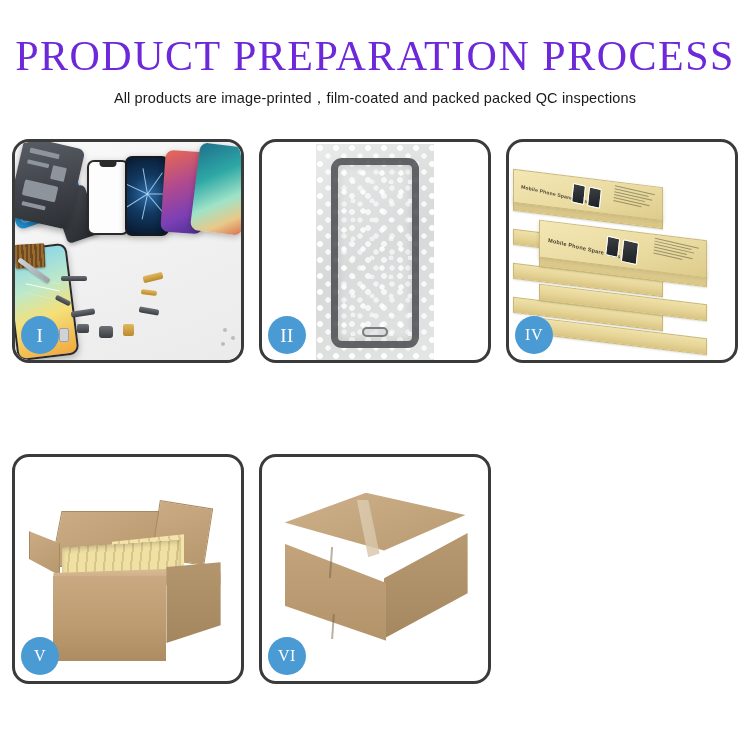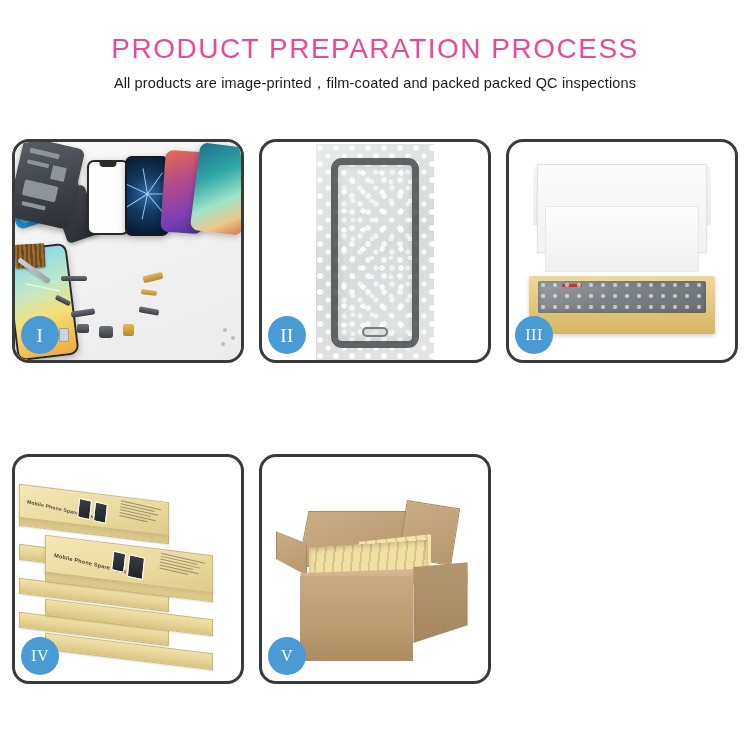--- a/index.html
+++ b/index.html
@@ -7,26 +7,26 @@
   body {
     background:#ffffff;
     font-family:"Liberation Sans", sans-serif;
     overflow:hidden;
     position:relative;
   }
 
   
   .header { text-align:center; padding-top:34px; }
   .title {
-    font-size:28px;
+    font-size:42px;
     font-weight:400;
     letter-spacing:1.5px;
-    color:#ec4899;
+    color:#6d28d9;
     line-height:1.05;
-    font-family:Liberation Sans, sans-serif;
+    font-family:Liberation Serif, serif;
   }
   .subtitle {
     margin-top:11px;
     font-size:14.5px;
     font-weight:400;
     color:#1a1a1a;
     letter-spacing:0.15px;
   }
 
   
@@ -424,36 +424,20 @@
         <div class="bubble"></div>
         <div class="glass">
           <div class="glass-bubbles"></div>
           <div class="home-btn"></div>
         </div>
       </div>
     </div>
     <div class="badge">II</div>
   </div>
 
-  <div class="panel p3">
-    <div class="panel-media">
-      <div class="photo">
-        <div class="lid-flap-l"></div>
-        <div class="lid-flap-r"></div>
-        <div class="lid-back"></div>
-        <div class="foam"></div>
-        <div class="tray">
-          <div class="tray-inner">
-            <div class="red-tab"></div>
-          </div>
-        </div>
-      </div>
-    </div>
-    <div class="badge sm">III</div>
-  </div>
 
   <div class="panel p4">
     <div class="panel-media">
       <div class="photo">
 
         <div class="stack-box" style="left:4px;top:62px;width:150px;height:16px;transform:skewY(7deg)"></div>
         <div class="stack-box" style="left:4px;top:96px;width:150px;height:16px;transform:skewY(7deg)"></div>
         <div class="stack-box" style="left:4px;top:130px;width:150px;height:16px;transform:skewY(7deg)"></div>
         <div class="stack-box" style="left:4px;top:164px;width:150px;height:16px;transform:skewY(7deg)"></div>
         <div class="lid" style="left:4px;top:36px;width:150px;height:34px;transform:skewY(7deg)">
@@ -504,14 +488,27 @@
         <div class="inner-boxes"></div>
         <div class="flap flap-left"></div>
         <div class="carton-rim"></div>
         <div class="carton-side"></div>
         <div class="carton-front"></div>
       </div>
     </div>
     <div class="badge sm">V</div>
   </div>
 
+  <div class="panel p6">
+    <div class="panel-media">
+      <div class="photo">
+        <div class="c6-top"></div>
+        <div class="c6-tape"></div>
+        <div class="c6-side"></div>
+        <div class="c6-front"></div>
+        <div class="c6-seam" style="left:30%;top:40%;width:2px;height:14%;transform:rotate(4deg)"></div>
+        <div class="c6-seam" style="left:31%;top:70%;width:2px;height:11%;transform:rotate(4deg)"></div>
+      </div>
+    </div>
+    <div class="badge sm">VI</div>
+  </div>
 
 </div>
 
 </body></html>

